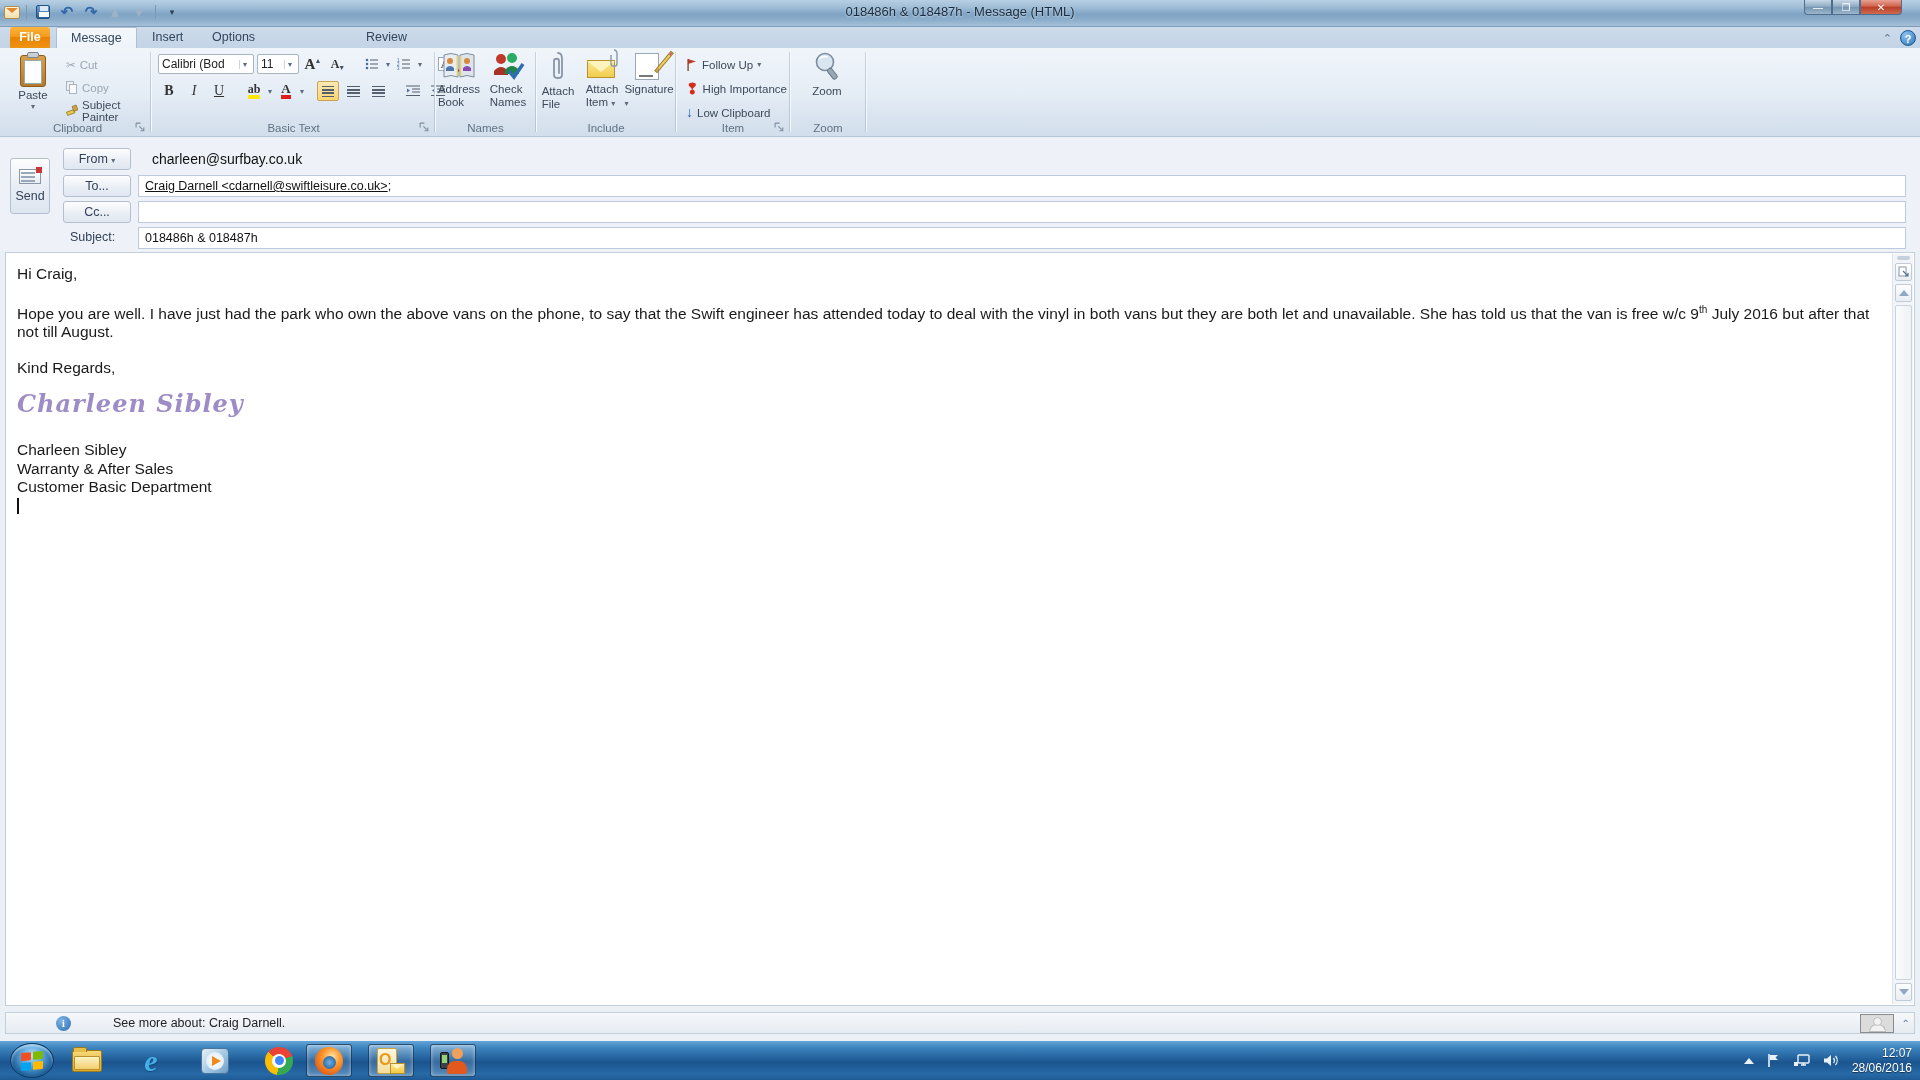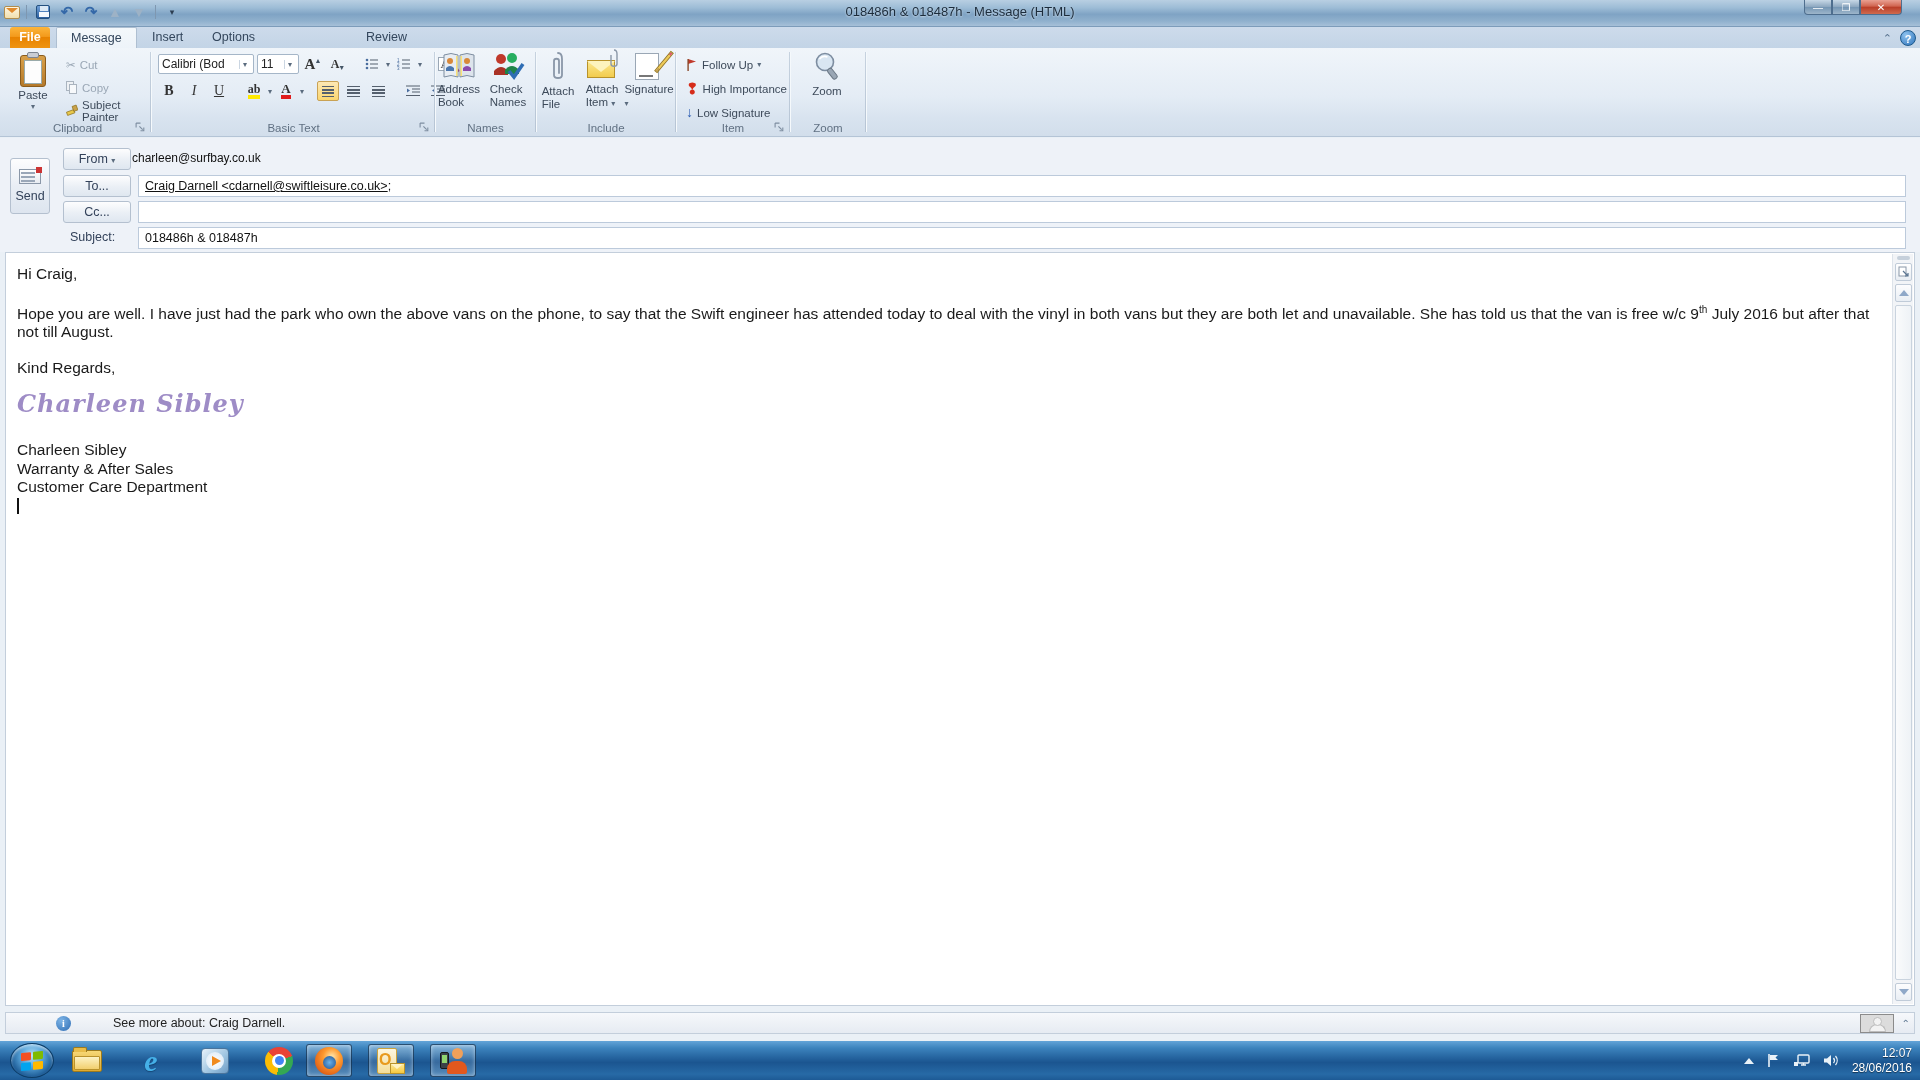--- a/index.html
+++ b/index.html
@@ -66,21 +66,21 @@
   
   .hdr { position:absolute; left:0; top:138px; width:1920px; height:114px; background:#eef2f8; }
   .send-btn { position:absolute; left:10px; top:20px; width:40px; height:56px; border:1px solid #b4c0cf; border-radius:3px;
     background:linear-gradient(#fdfdfe,#e9eef5 50%,#dde5ef); display:flex; flex-direction:column; align-items:center; justify-content:center; gap:5px; }
   .send-env { width:22px; height:15px; background:linear-gradient(#fefefe,#e8ecf2); border:1px solid #8a97a8; position:relative; }
   .send-env:before { content:""; position:absolute; right:-2px; top:-3px; width:6px; height:6px; background:#c33; }
   .send-env:after { content:""; position:absolute; left:1px; top:2px; width:14px; height:2px; box-shadow:0 4px 0 #9aa7b8, 0 8px 0 #9aa7b8; background:#9aa7b8; }
   .fld-btn { position:absolute; left:63px; width:68px; height:22px; border:1px solid #b4c0cf; border-radius:3px;
     background:linear-gradient(#fdfdfe,#eaeff5 55%,#dfe7f0); text-align:center; line-height:20px; font-size:12.5px; color:#33425a; }
   .fld-box { position:absolute; left:138px; width:1768px; height:22px; background:#fff; border:1px solid #bccadb; font-size:12.5px; line-height:20px; padding:0 6px; color:#111; }
-  .from-val { position:absolute; left:132px; font-size:12px; color:#111; }
+  .from-val { position:absolute; left:152px; font-size:14px; color:#111; }
   .subj-label { position:absolute; left:70px; width:60px; text-align:left; font-size:12.5px; color:#33425a; }
   .to-underline { text-decoration:underline; }
 
   
   .bodyarea { position:absolute; left:5px; top:252px; width:1910px; height:754px; background:#fff; border:1px solid #c3cedb; }
   .bodytext { position:absolute; left:11px; top:12px; right:30px; font-size:15.5px; color:#1a1a1a; line-height:18px; }
   .bodytext p { margin:0 0 18px 0; }
   .sup { vertical-align:super; font-size:10px; }
   .script-sig { font-family:"DejaVu Serif",serif; font-style:italic; font-weight:bold; font-size:24px; letter-spacing:1px; }
   .sigblock { line-height:18.5px; }
@@ -380,21 +380,21 @@
           </svg>
         <span>Follow Up</span>
           <span class="caret">▾</span>
         </div>
       <div class="rsmall">
         <span style="color:#d62c1a;font-weight:bold;font-size:15px;line-height:13px;">❢</span>
         <span>High Importance</span>
         </div>
       <div class="rsmall">
         <span style="color:#2e5fb4;font-weight:bold;font-size:14px;line-height:13px;">↓</span>
-        <span>Low Signature</span>
+        <span>Low Clipboard</span>
         </div>
     </div>
     <div class="grp-label">Item</div>
     <svg class="dlaunch" style="right:5px;" viewBox="0 0 10 10">
         <path d="M1 1 h4 M1 1 v4 M4 4 l3 3 M8 5 v3 h-3" stroke="#7d8da0" stroke-width="1" fill="none"></path>
       </svg>
     <div class="vsep"></div>
   </div>
 
   <div class="grp" style="left:790px; width:76px;">
@@ -436,21 +436,21 @@
 
 <div class="bodyarea">
   <div class="bodytext">
     <p><span>Hi Craig,</span></p>
     <p><span>Hope you are well.  I have just had the park who own the above vans on the phone, to say that the Swift engineer has attended today to deal with the vinyl in both vans but they are both let and unavailable.  She has told us that the van is free w/c 9</span><span class="sup">th</span><span> July 2016 but after that not till August.</span></p>
     <p><span>Kind Regards,</span></p>
     <p class="script-sig" style="color:#9e8cc6; margin-bottom:28px;">Charleen Sibley</p>
     <div class="sigblock" style="margin-top:22px;">
       <div>Charleen Sibley</div>
       <div>Warranty &amp; After Sales</div>
-      <div>Customer Care Department</div>
+      <div>Customer Basic Department</div>
       <div><span class="cursor-bar"></span></div>
     </div>
   </div>
 
   <div class="vscroll">
     <div class="split-grip"></div>
     <div class="browse-btn">
       <svg class="trayic" width="12" height="12" viewBox="0 0 12 12">
         <rect x="1" y="1" width="7" height="9" fill="#fff" stroke="#8a97a8"></rect>
         <path d="M5 5 l5 5 M10 7 v3 h-3" stroke="#5a7490" stroke-width="1.2" fill="none"></path>

